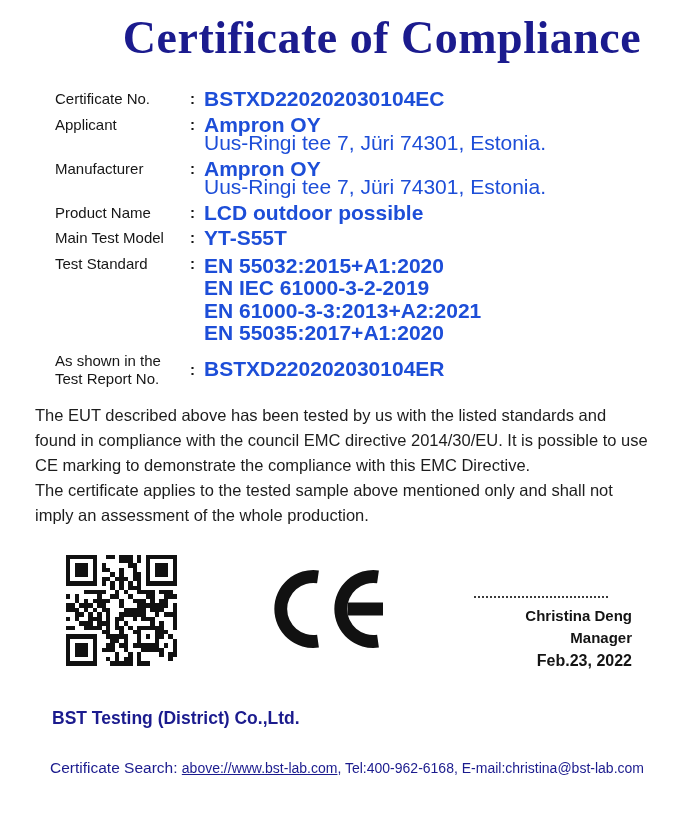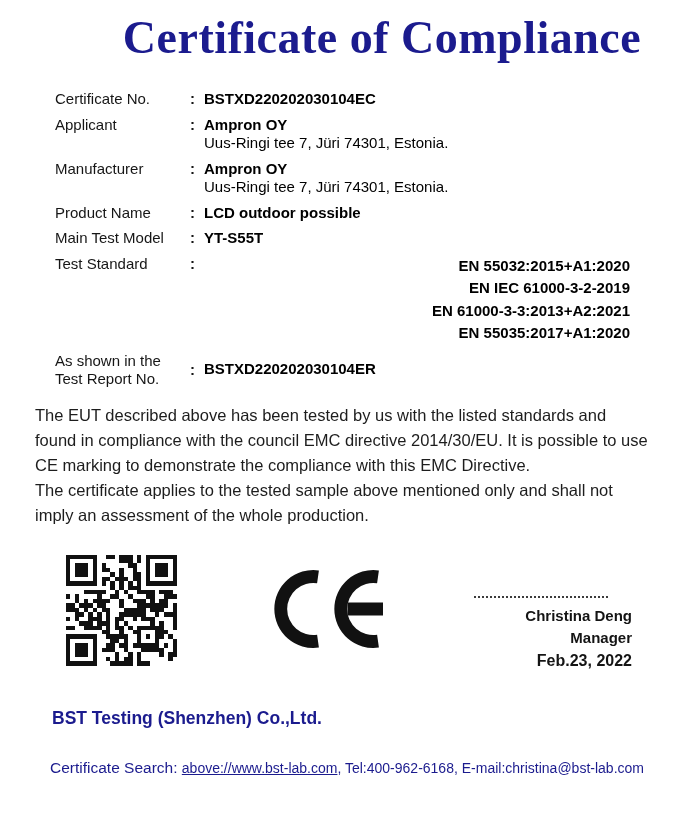--- a/index.html
+++ b/index.html
@@ -33,23 +33,23 @@
     grid-template-columns:135px 14px 1fr;
     column-gap:0;
     margin-bottom:7px;
   }
   .field-row.center-row{align-items:center;}
   .field-label{
     font-weight:normal;font-size:15px;line-height:18px;
     white-space:pre-line;color:#161616;
   }
   .field-colon{font-weight:bold;font-size:15px;line-height:18px;color:#161616;}
-  .value-line{font-size:15px;line-height:18.5px;color:#000000;}
+  .value-line{font-size:21px;line-height:18.5px;color:#1d4ed8;}
   .value-line.bold{font-weight:bold;}
-  .value-line.spaced{line-height:22.5px;text-align:right;}
+  .value-line.spaced{line-height:22.5px;}
 
   
   .statement{
     position:absolute;left:35px;top:403px;width:616px;
     font-size:16.5px;line-height:25px;color:#1d1d1d;
   }
 
   
   .qr{position:absolute;left:66px;top:553px;width:111px;height:114px;}
   .qr svg{display:block;width:100%;height:100%;}
@@ -500,16 +500,16 @@
     </svg>
   </div>
 
   <div class="signature">
     <div class="sig-line"></div>
     <div class="sig-name">Christina Deng</div>
     <div class="sig-title">Manager</div>
     <div class="sig-date">Feb.23, 2022</div>
   </div>
 
-  <div class="footer-company">BST Testing (Shenzhen) Co.,Ltd.</div>
+  <div class="footer-company">BST Testing (District) Co.,Ltd.</div>
   <div class="footer-search"><span class="search-label">Certificate Search: </span><a class="search-link">above://www.bst-lab.com</a><span>, Tel:400-962-6168, E-mail:christina@bst-lab.com</span></div>
 
 </div>
 
 </body></html>

